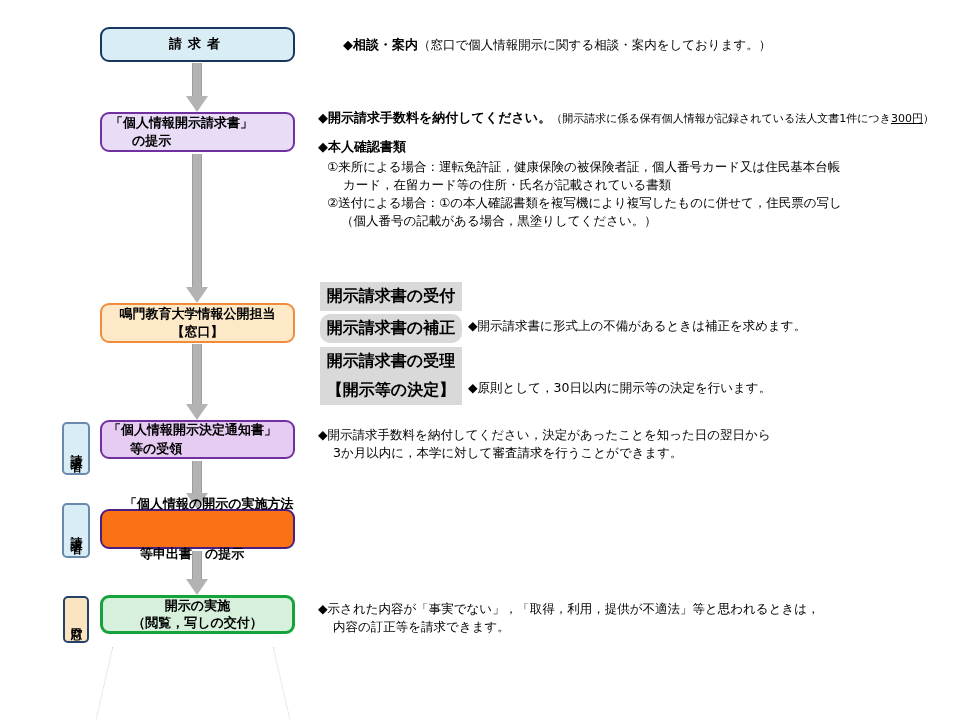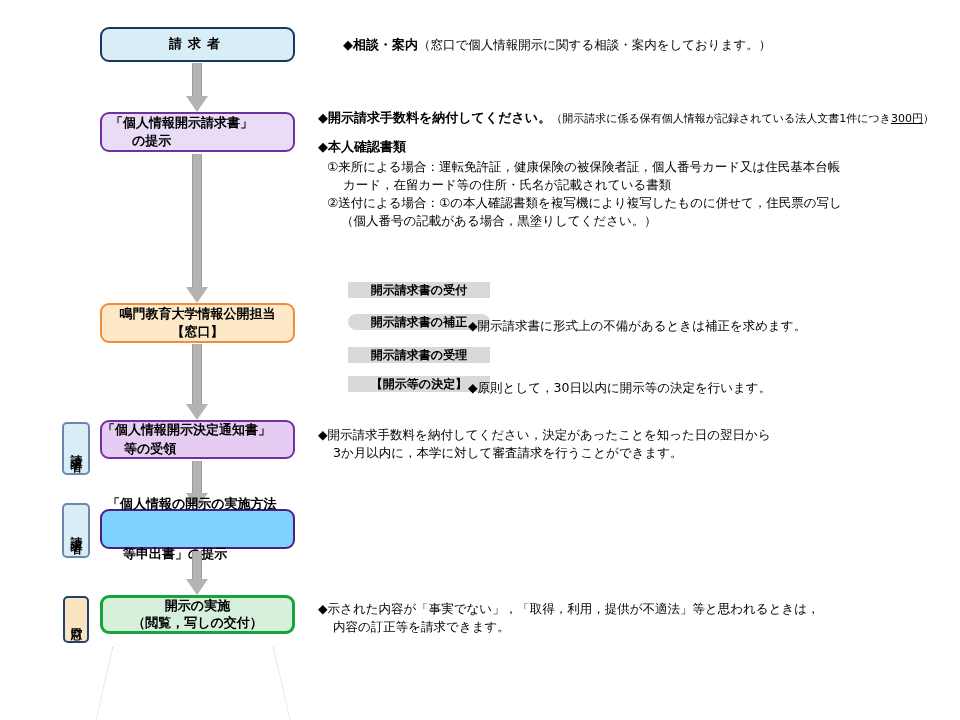--- a/index.html
+++ b/index.html
@@ -15,44 +15,44 @@
   }
   .fbox .ln { white-space:nowrap; }
   .box-requester { left:100px; top:27px; width:195px; height:35px;
     background:#d9edf7; border:2px solid #17375e; letter-spacing:6px; text-align:center; }
   .box-requestform { left:100px; top:112px; width:195px; height:40px;
     background:#e9dcf7; border:2px solid #7030a0; padding-left:8px; }
   .box-requestform .l2 { padding-left:22px; }
   .box-office { left:100px; top:303px; width:195px; height:40px;
     background:#fde9c8; border:2px solid #f08c3c; text-align:center; }
   .box-notice { left:100px; top:420px; width:195px; height:39px;
-    background:#e6ccf2; border:2px solid #7030a0; }
+    background:#e6ccf2; border:2px solid #7030a0; padding-left:6px; }
   .box-notice .l2 { padding-left:22px; }
   .box-method { left:100px; top:509px; width:195px; height:40px;
-    background:#7dd3fc; border:2px solid #4b1f82; padding-left:5px;gap:32px; }
+    background:#f97316; border:2px solid #4b1f82; padding-left:22px;gap:32px; }
   .box-method .l2 { padding-left:16px; }
   .box-impl { left:100px; top:595px; width:195px; height:39px;
     background:#d7f0dc; border:3px solid #17a33c; text-align:center; line-height:1.3; }
   
   .vlabel {
     position:absolute; box-sizing:border-box; border-radius:5px;
     writing-mode:vertical-rl; text-orientation:upright;
     font-weight:bold; font-size:12px; letter-spacing:3px;
     display:flex; align-items:center; justify-content:center;
   }
   .vblue  { background:#d9edf7; border:2px solid #6a89ac; }
   .vcream { background:#fbe5c0; border:2px solid #24416b; }
   .side1 { left:62px; top:422px; width:28px; height:53px; }
   .side2 { left:62px; top:503px; width:28px; height:55px; }
   .side3 { left:63px; top:596px; width:26px; height:47px; letter-spacing:2px; }
   
   .step {
-    position:absolute; left:320px; width:142px; height:16px;
-    background:#d9d9d9; font-weight:bold; font-size:12px;
-    display:flex; align-items:center; justify-content:center; white-space:nowrap;margin-left:28px;
+    position:absolute; left:320px; width:142px; height:29px;
+    background:#d9d9d9; font-weight:bold; font-size:16px;
+    display:flex; align-items:center; justify-content:center; white-space:nowrap;
   }
   .step1 { top:282px; } .step2 { top:314px;border-radius:10px; } .step3 { top:347px; } .step4 { top:376px; }
   
   .arrow { position:absolute; left:186px; width:22px;
     display:flex; flex-direction:column; align-items:center; }
   .arrow .shaft { width:10px; background:#b3b3b3;
     border-left:1px solid #9d9d9d; border-right:1px solid #9d9d9d; box-sizing:border-box; }
   .arrow .head { width:0; height:0;
     border-left:11px solid transparent; border-right:11px solid transparent;
     border-top:16px solid #b3b3b3; }

